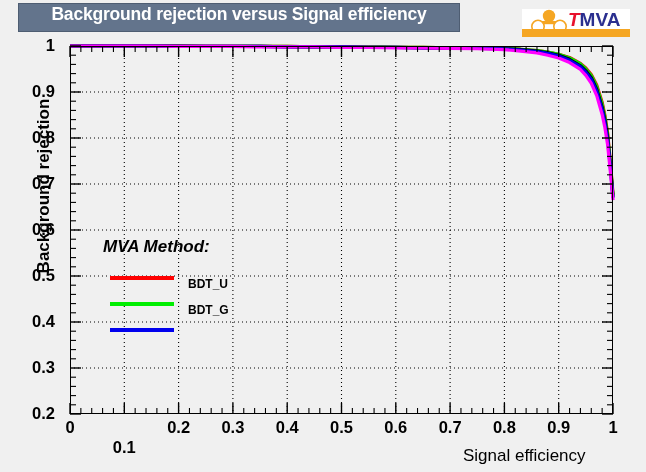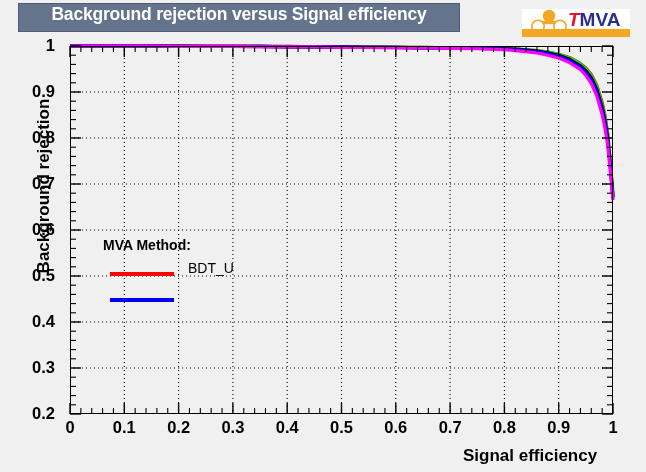--- a/index.html
+++ b/index.html
@@ -74,21 +74,21 @@
     transform: rotate(-90deg);
     font-size: 17px;
     font-weight: bold;
     color: #000;
     white-space: nowrap;
   }
   #xlabel {
     position: absolute;
     left: 463px; top: 446px;
     font-size: 17px;
-    font-weight: bold;
+    font-weight: normal;
     color: #000;
     white-space: nowrap;
   }
 
   
   #plot {
     position: absolute;
     left: 70px; top: 46px;
     width: 543px; height: 368px;
   }
@@ -136,40 +136,41 @@
     width: 543px; height: 24px;
   }
 
   
   #legend {
     position: absolute;
     left: 103px; top: 237px;
     width: 200px;
   }
   #legend-title {
-    font-size: 14px;
+    font-size: 17px;
     font-weight: bold;
     color: #000;
     margin-bottom: 7px;
     white-space: nowrap;
+    font-style: italic;
   }
   .legend-row {
     position: relative;
     height: 26px;
   }
   .legend-swatch {
     position: absolute;
     left: 7px; top: 12px;
     width: 64px; height: 4px;
   }
   .legend-text {
     position: absolute;
-    left: 85px; top: 0px;
-    font-size: 14px;
-    font-weight: normal;
+    left: 85px; top: 13px;
+    font-size: 12px;
+    font-weight: bold;
     color: #000;
     white-space: nowrap;
   }
 </style>
 </head>
 <body>
 
 <div id="title-box">
   <span id="title-text">Background rejection versus Signal efficiency</span>
 </div>
@@ -196,21 +197,21 @@
     <div class="ytick-label" style="top: 266px; right: 9px;">0.4</div>
     <div class="ytick-label" style="top: 220px; right: 9px;">0.5</div>
     <div class="ytick-label" style="top: 174px; right: 9px;">0.6</div>
     <div class="ytick-label" style="top: 128px; right: 9px;">0.7</div>
     <div class="ytick-label" style="top: 82px; right: 9px;">0.8</div>
     <div class="ytick-label" style="top: 36px; right: 9px;">0.9</div>
     <div class="ytick-label" style="top: -10px; right: 9px;">1</div>
   </div>
 <div id="xtick-labels">
     <div class="xtick-label" style="left: 0px;">0</div>
-    <div class="xtick-label" style="left: 54.3px;">0.1</div>
+    <div class="xtick-label" style="left: 54.3px; margin-top: 20px;">0.1</div>
     <div class="xtick-label" style="left: 108.6px;">0.2</div>
     <div class="xtick-label" style="left: 162.9px;">0.3</div>
     <div class="xtick-label" style="left: 217.2px;">0.4</div>
     <div class="xtick-label" style="left: 271.5px;">0.5</div>
     <div class="xtick-label" style="left: 325.8px;">0.6</div>
     <div class="xtick-label" style="left: 380.1px;">0.7</div>
     <div class="xtick-label" style="left: 434.4px;">0.8</div>
     <div class="xtick-label" style="left: 488.7px;">0.9</div>
     <div class="xtick-label" style="left: 543px;">1</div>
   </div>
@@ -431,16 +432,20 @@
 </div>
 
 <div id="legend">
   <div id="legend-title">MVA Method:</div>
   <div id="legend-rows">
       <div class="legend-row">
         <div class="legend-swatch" style="background: rgb(255, 0, 0);"></div>
         <div class="legend-text">BDT_U</div>
       </div>
       <div class="legend-row">
+        <div class="legend-swatch" style="background: rgb(0, 238, 0);"></div>
+        <div class="legend-text">BDT_G</div>
+      </div>
+      <div class="legend-row">
         <div class="legend-swatch" style="background: rgb(0, 0, 238);"></div>
       </div>
     </div>
 </div>
 
 </body></html>

